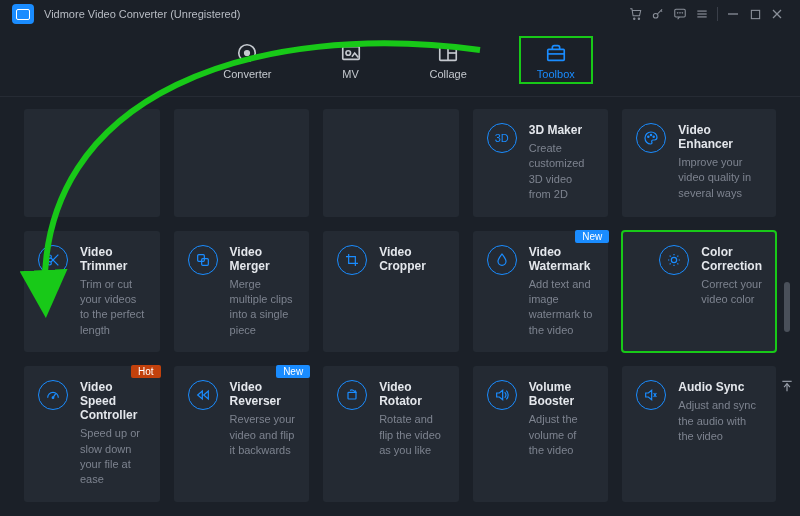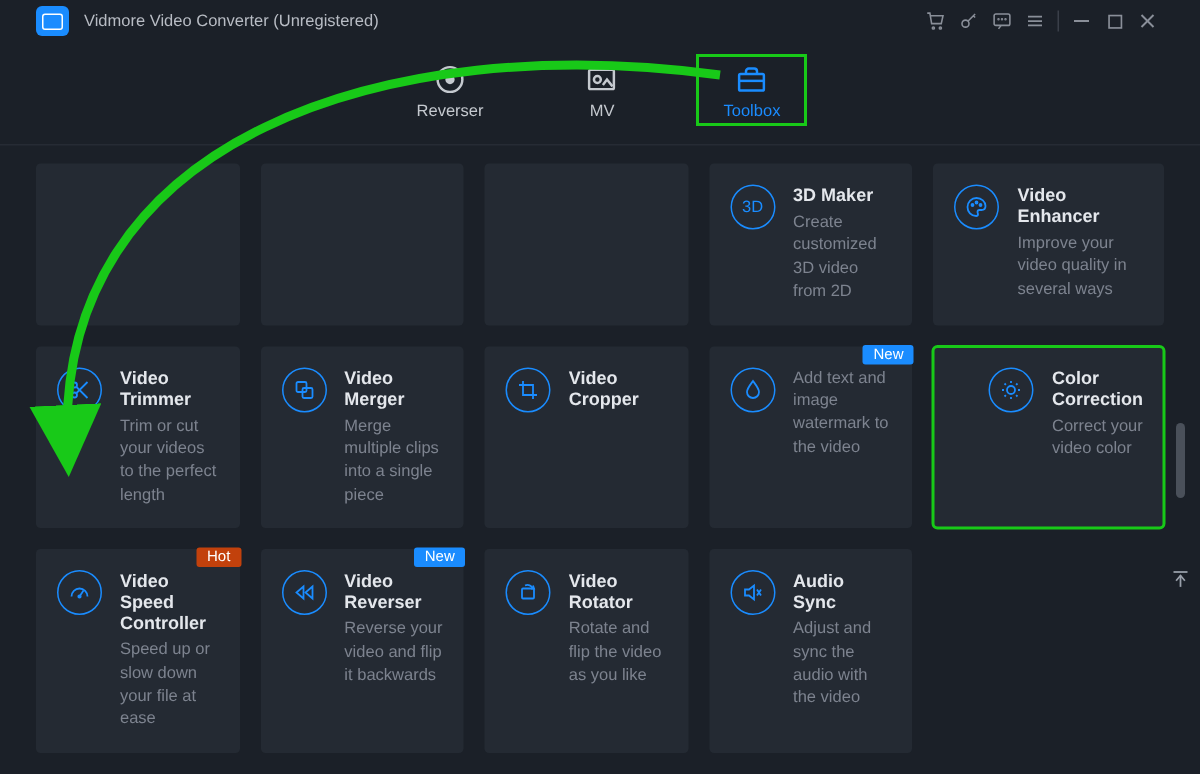--- a/index.html
+++ b/index.html
@@ -9,21 +9,21 @@
     color: #b8bcc4;
     width: 800px;
     height: 516px;
     overflow: hidden;
     position: relative;
   }
   .titlebar {
     display: flex;
     align-items: center;
     height: 28px;
-    padding: 0 24px;
+    padding: 0 12px;
     font-size: 11px;
     color: #b8bcc4;
     background: #1b2028;
   }
   .titlebar .logo {
     width: 22px; height: 20px;
     background: #1a8cff;
     border-radius: 4px;
     display: flex;
     align-items: center;
@@ -200,30 +200,38 @@
       </svg>
     </div>
 </div>
 
 <div class="tabbar">
   <div class="tab">
     <svg width="22" height="22" viewBox="0 0 24 24" fill="none" stroke="#c5c9cf" stroke-width="1.8">
         <circle cx="12" cy="12" r="9"></circle>
         <circle cx="12" cy="12" r="2.5" fill="#c5c9cf"></circle>
       </svg>
-    <span>Reverser</span>
+    <span>Converter</span>
   </div>
   <div class="tab">
     <svg width="22" height="22" viewBox="0 0 24 24" fill="none" stroke="#c5c9cf" stroke-width="1.8">
         <rect x="3" y="5" width="18" height="14" rx="1"></rect>
         <circle cx="9" cy="12" r="2.5"></circle>
         <path d="M13 16l3-4 4 5"></path>
       </svg>
     <span>MV</span>
   </div>
+  <div class="tab">
+    <svg width="22" height="22" viewBox="0 0 24 24" fill="none" stroke="#c5c9cf" stroke-width="1.8">
+        <rect x="3" y="4" width="18" height="16" rx="1"></rect>
+        <line x1="12" y1="4" x2="12" y2="20"></line>
+        <line x1="12" y1="12" x2="21" y2="12"></line>
+      </svg>
+    <span>Collage</span>
+  </div>
   <div class="tab active tab-highlight">
     <svg width="22" height="22" viewBox="0 0 24 24" fill="none" stroke="#1a8cff" stroke-width="1.8">
         <rect x="3" y="8" width="18" height="12" rx="1"></rect>
         <path d="M8 8V6a2 2 0 0 1 2-2h4a2 2 0 0 1 2 2v2"></path>
         <line x1="3" y1="13" x2="21" y2="13"></line>
       </svg>
     <span>Toolbox</span>
   </div>
 </div>
 
@@ -294,20 +302,21 @@
       </div>
     </div>
     <div class="card">
       <span class="badge new">New</span>
       <div class="card-icon">
           <svg width="16" height="16" viewBox="0 0 24 24" fill="none" stroke="currentColor" stroke-width="1.8">
             <path d="M12 3c3 4 6 7.5 6 11a6 6 0 0 1-12 0c0-3.5 3-7 6-11z"></path>
           </svg>
         </div>
       <div class="card-body">
+        <div class="card-title">Video Watermark</div>
         <div class="card-desc">Add text and image watermark to the video</div>
       </div>
     </div>
 
     <div class="card highlight-card">
       <div class="card-icon">
           <svg width="16" height="16" viewBox="0 0 24 24" fill="none" stroke="currentColor" stroke-width="1.8">
             <circle cx="12" cy="12" r="4"></circle>
             <path d="M12 3v2M12 19v2M3 12h2M19 12h2M5.5 5.5l1.4 1.4M17.1 17.1l1.4 1.4M5.5 18.5l1.4-1.4M17.1 6.9l1.4-1.4"></path>
           </svg>
@@ -349,20 +358,33 @@
       <div class="card-icon">
           <svg width="16" height="16" viewBox="0 0 24 24" fill="none" stroke="currentColor" stroke-width="1.8">
             <rect x="6" y="8" width="12" height="10" rx="1"></rect>
             <path d="M9 5a6 6 0 0 1 8 3"></path>
             <path d="M17 5l1 3-3 0"></path>
           </svg>
         </div>
       <div class="card-body">
         <div class="card-title">Video Rotator</div>
         <div class="card-desc">Rotate and flip the video as you like</div>
+      </div>
+    </div>
+    <div class="card">
+      <div class="card-icon">
+          <svg width="16" height="16" viewBox="0 0 24 24" fill="none" stroke="currentColor" stroke-width="1.8">
+            <polygon points="4,9 8,9 13,5 13,19 8,15 4,15"></polygon>
+            <path d="M16 8a5 5 0 0 1 0 8"></path>
+            <path d="M18.5 5.5a9 9 0 0 1 0 13"></path>
+          </svg>
+        </div>
+      <div class="card-body">
+        <div class="card-title">Volume Booster</div>
+        <div class="card-desc">Adjust the volume of the video</div>
       </div>
     </div>
     <div class="card">
       <div class="card-icon">
           <svg width="16" height="16" viewBox="0 0 24 24" fill="none" stroke="currentColor" stroke-width="1.8">
             <polygon points="4,9 8,9 13,5 13,19 8,15 4,15"></polygon>
             <path d="M16 9l4 6M20 9l-4 6"></path>
           </svg>
         </div>
       <div class="card-body">

